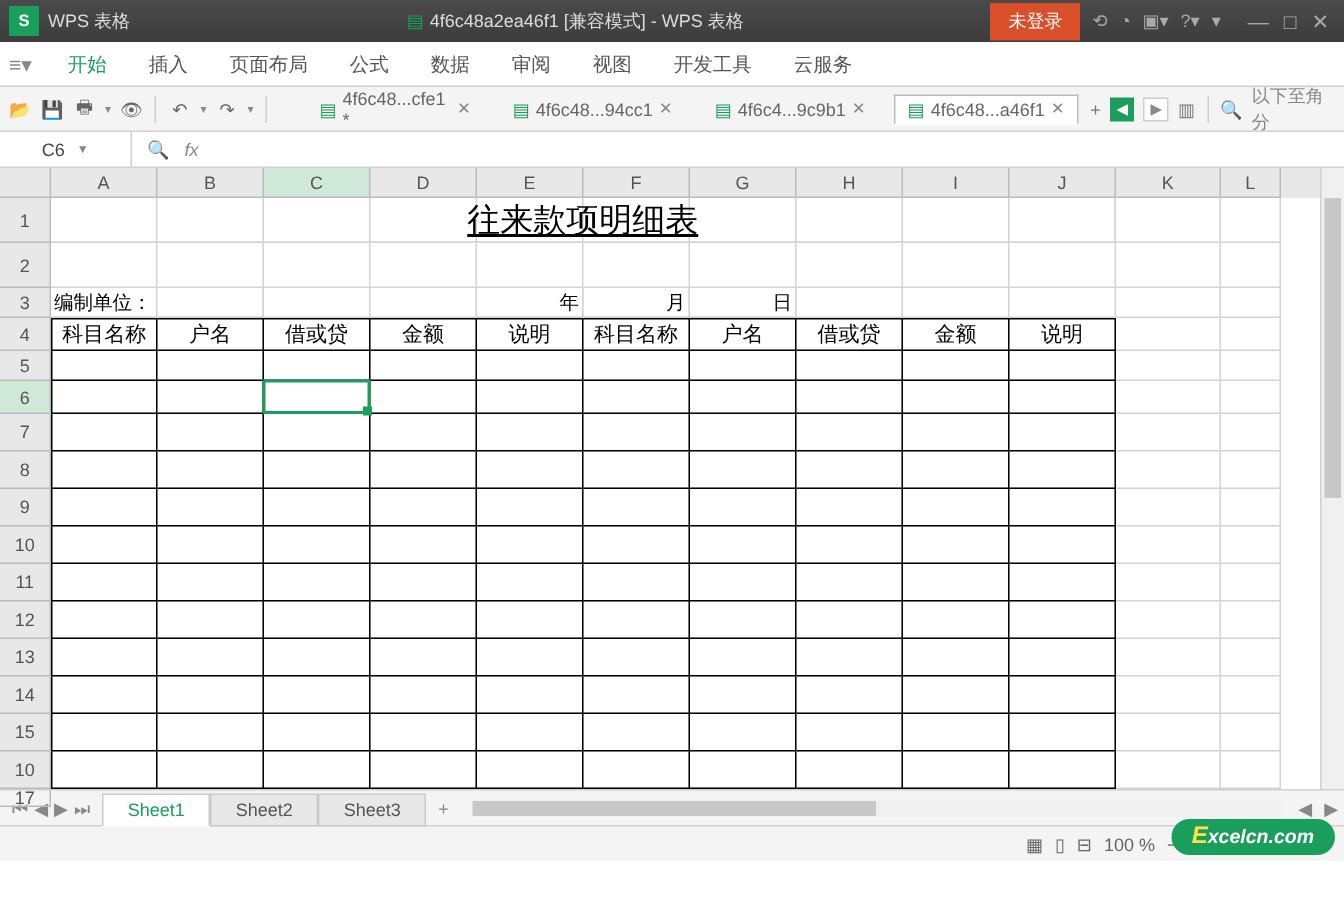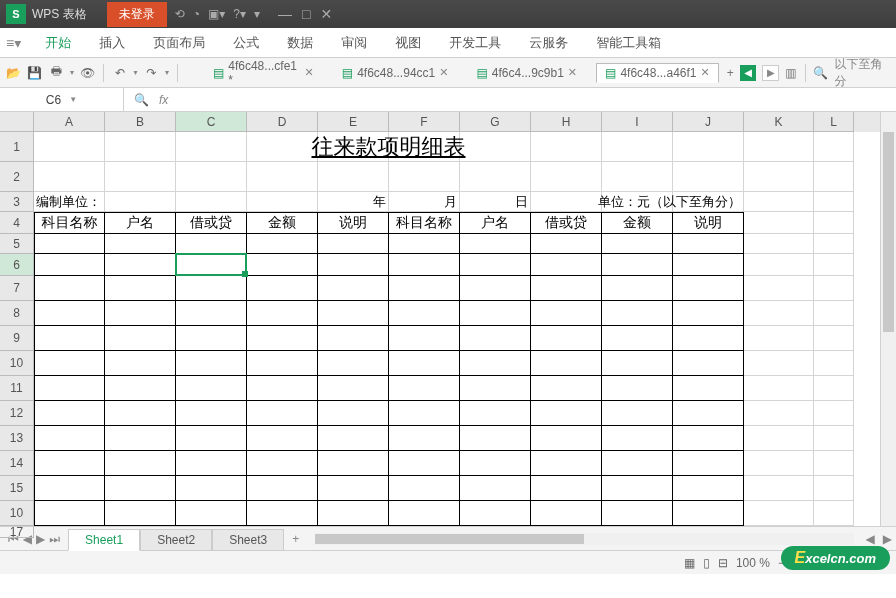--- a/index.html
+++ b/index.html
@@ -26,21 +26,21 @@
 .tb-dd { font-size: 8px; color: #888; }
 .file-tab { display: flex; align-items: center; padding: 2px 8px; margin: 0 2px; border: 1px solid transparent; gap: 4px; }
 .file-tab.active { background: #fff; border: 1px solid #bbb; border-bottom: 1px solid #fff; }
 .file-tab .close { color: #888; font-size: 11px; }
 .file-tab .xls { color: #1a9e5c; }
 .tabs-right { margin-left: auto; display: flex; align-items: center; gap: 6px; color: #777; }
 .nav-btn { background: #1a9e5c; color: #fff; width: 18px; height: 16px; display: flex; align-items: center; justify-content: center; font-size: 10px; }
 .search-cmd { color: #888; }
 
 .formula-bar { height: 24px; background: #fff; border-bottom: 1px solid #d0d0d0; display: flex; align-items: center; }
-.name-box { width: 124px; border-right: 1px solid #d0d0d0; height: 100%; display: flex; align-items: center; justify-content: center; gap: 8px; color: #444; }
+.name-box { width: 88px; border-right: 1px solid #d0d0d0; height: 100%; display: flex; align-items: center; justify-content: center; gap: 8px; color: #444; }
 .nb-dd { font-size: 8px; color: #888; }
 .fx-area { display: flex; align-items: center; padding: 0 10px; gap: 10px; color: #888; }
 .fx-sym { font-style: italic; }
 
 .sheet-area { position: relative; height: 414px; display: flex; background: #fff; }
 .corner { width: 34px; height: 20px; background: #e8e8e8; border-right: 1px solid #bbb; border-bottom: 1px solid #bbb; }
 .col-headers { position: absolute; left: 34px; top: 0; right: 16px; height: 20px; display: flex; background: #e8e8e8; }
 .col-h { border-right: 1px solid #bbb; border-bottom: 1px solid #bbb; text-align: center; font-size: 12px; color: #555; line-height: 20px; }
 .col-h.sel { background: #d0e8d8; }
 .row-headers { position: absolute; left: 0; top: 20px; width: 34px; bottom: 0; background: #e8e8e8; }
@@ -76,20 +76,21 @@
 .zoom-knob { position: absolute; left: 50%; top: -3px; width: 8px; height: 10px; background: #888; transform: translateX(-50%); }
 .watermark { position: absolute; right: 6px; bottom: 28px; background: #1a9e5c; color: #fff; font-style: italic; font-weight: bold; padding: 3px 14px; border-radius: 12px; font-size: 13px; }
 .watermark .e { color: #ffe04a; font-size: 16px; }
 </style>
 </head>
 <body>
 
 <div class="title-bar">
   <div class="app-logo">S</div>
   <div class="app-name">WPS 表格</div>
+  <div class="doc-title"><span class="doc-ico">▤</span><span>4f6c48a2ea46f1 [兼容模式] - WPS 表格</span></div>
   <div class="login-btn">未登录</div>
   <div class="tb-icons">
     <span>⟲</span>
     <span>◔</span>
     <span>▣▾</span>
     <span>?▾</span>
     <span>▾</span>
   </div>
   <div class="win-controls">
     <span>—</span>
@@ -102,21 +103,20 @@
   <span class="menu-burger">≡▾</span>
   <span class="menu-item active">开始</span>
   <span class="menu-item">插入</span>
   <span class="menu-item">页面布局</span>
   <span class="menu-item">公式</span>
   <span class="menu-item">数据</span>
   <span class="menu-item">审阅</span>
   <span class="menu-item">视图</span>
   <span class="menu-item">开发工具</span>
   <span class="menu-item">云服务</span>
-  <span class="menu-item">智能工具箱</span>
 </div>
 
 <div class="toolbar">
   <span class="tb-ico" style="color:#e8a23a">📂</span>
   <span class="tb-ico" style="color:#4a90d9">💾</span>
   <span class="tb-ico">🖶</span>
     <span class="tb-dd">▾</span>
   <span class="tb-ico">👁</span>
   <div class="sep"></div>
   <span class="tb-ico">↶</span>
@@ -393,21 +393,20 @@
       <div class="cell " style="left: 497px; top: 369px; width: 71px; height: 25px;"></div>
       <div class="cell " style="left: 568px; top: 369px; width: 71px; height: 25px;"></div>
       <div class="cell " style="left: 639px; top: 369px; width: 71px; height: 25px;"></div>
       <div class="cell " style="left: 710px; top: 369px; width: 70px; height: 25px;"></div>
       <div class="cell " style="left: 780px; top: 369px; width: 40px; height: 25px;"></div>
       <div class="cell title-cell" style="left: 0px; top: 0px; width: 710px; height: 30px;">往来款项明细表</div>
       <div class="cell txt" style="left: 0px; top: 60px; width: 142px; height: 20px;">编制单位：</div>
       <div class="cell txt" style="left: 284px; top: 60px; width: 71px; height: 20px; justify-content: flex-end;">年</div>
       <div class="cell txt" style="left: 355px; top: 60px; width: 71px; height: 20px; justify-content: flex-end;">月</div>
       <div class="cell txt" style="left: 426px; top: 60px; width: 71px; height: 20px; justify-content: flex-end;">日</div>
-      <div class="cell txt" style="left: 497px; top: 60px; width: 213px; height: 20px; justify-content: flex-end;">单位：元（以下至角分）</div>
       <div class="cell hdr-cell thick thick-t thick-l" style="left: 0px; top: 80px; width: 71px; height: 22px;">科目名称</div>
       <div class="cell hdr-cell thick thick-t" style="left: 71px; top: 80px; width: 71px; height: 22px;">户名</div>
       <div class="cell hdr-cell thick thick-t" style="left: 142px; top: 80px; width: 71px; height: 22px;">借或贷</div>
       <div class="cell hdr-cell thick thick-t" style="left: 213px; top: 80px; width: 71px; height: 22px;">金额</div>
       <div class="cell hdr-cell thick thick-t" style="left: 284px; top: 80px; width: 71px; height: 22px;">说明</div>
       <div class="cell hdr-cell thick thick-t" style="left: 355px; top: 80px; width: 71px; height: 22px;">科目名称</div>
       <div class="cell hdr-cell thick thick-t" style="left: 426px; top: 80px; width: 71px; height: 22px;">户名</div>
       <div class="cell hdr-cell thick thick-t" style="left: 497px; top: 80px; width: 71px; height: 22px;">借或贷</div>
       <div class="cell hdr-cell thick thick-t" style="left: 568px; top: 80px; width: 71px; height: 22px;">金额</div>
       <div class="cell hdr-cell thick thick-t" style="left: 639px; top: 80px; width: 71px; height: 22px;">说明</div>

